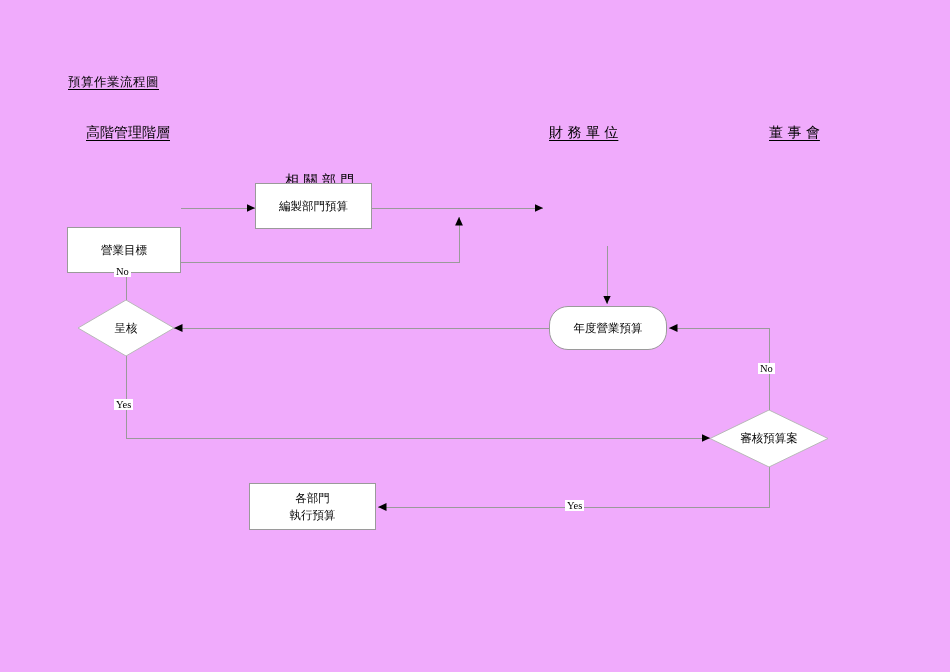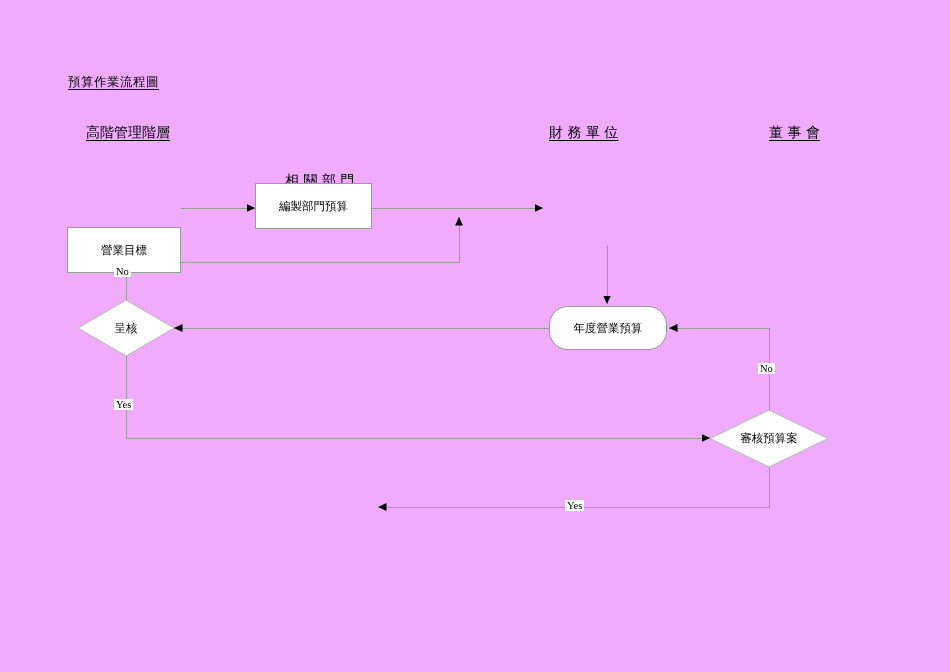--- a/index.html
+++ b/index.html
@@ -137,20 +137,22 @@
     </g>
   </svg>
 
   <div class="node-box" style="left:67px; top:183px; width:114px; height:46px;margin-top:44px;">營業目標</div>
 
   <div class="node-box" style="left:255px; top:183px; width:117px; height:46px;">編製部門預算</div>
 
 
   <div class="node-box" style="left:549px; top:306px; width:118px; height:44px;border-radius:19px;">年度營業預算</div>
 
+  <div class="node-box" style="left:249px; top:483px; width:127px; height:47px;">各部門
+執行預算</div>
 
   <div class="diamond-wrap" style="left:78px; top:300px; width:96px; height:56px;">
     <svg width="96" height="56" viewBox="0 0 96 56">
       <polygon points="48,0 96,28 48,56 0,28" fill="#ffffff" stroke="#b8b8b8" stroke-width="1"></polygon>
     </svg>
     <div class="diamond-label">呈核</div>
   </div>
 
   <div class="diamond-wrap" style="left:710px; top:410px; width:118px; height:57px;">
     <svg width="118" height="57" viewBox="0 0 118 57">

